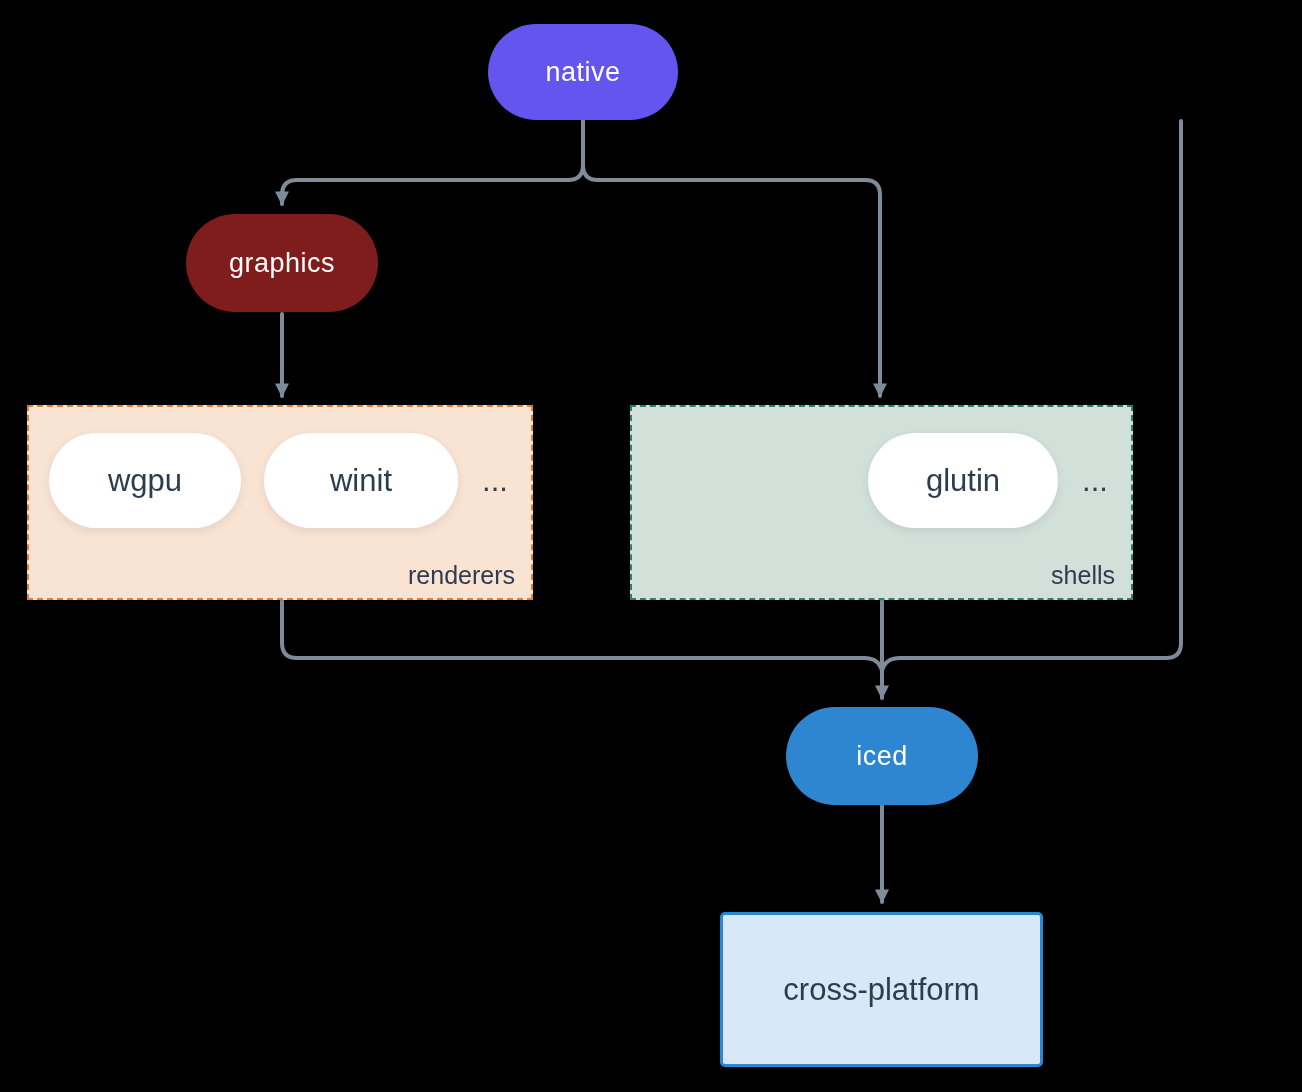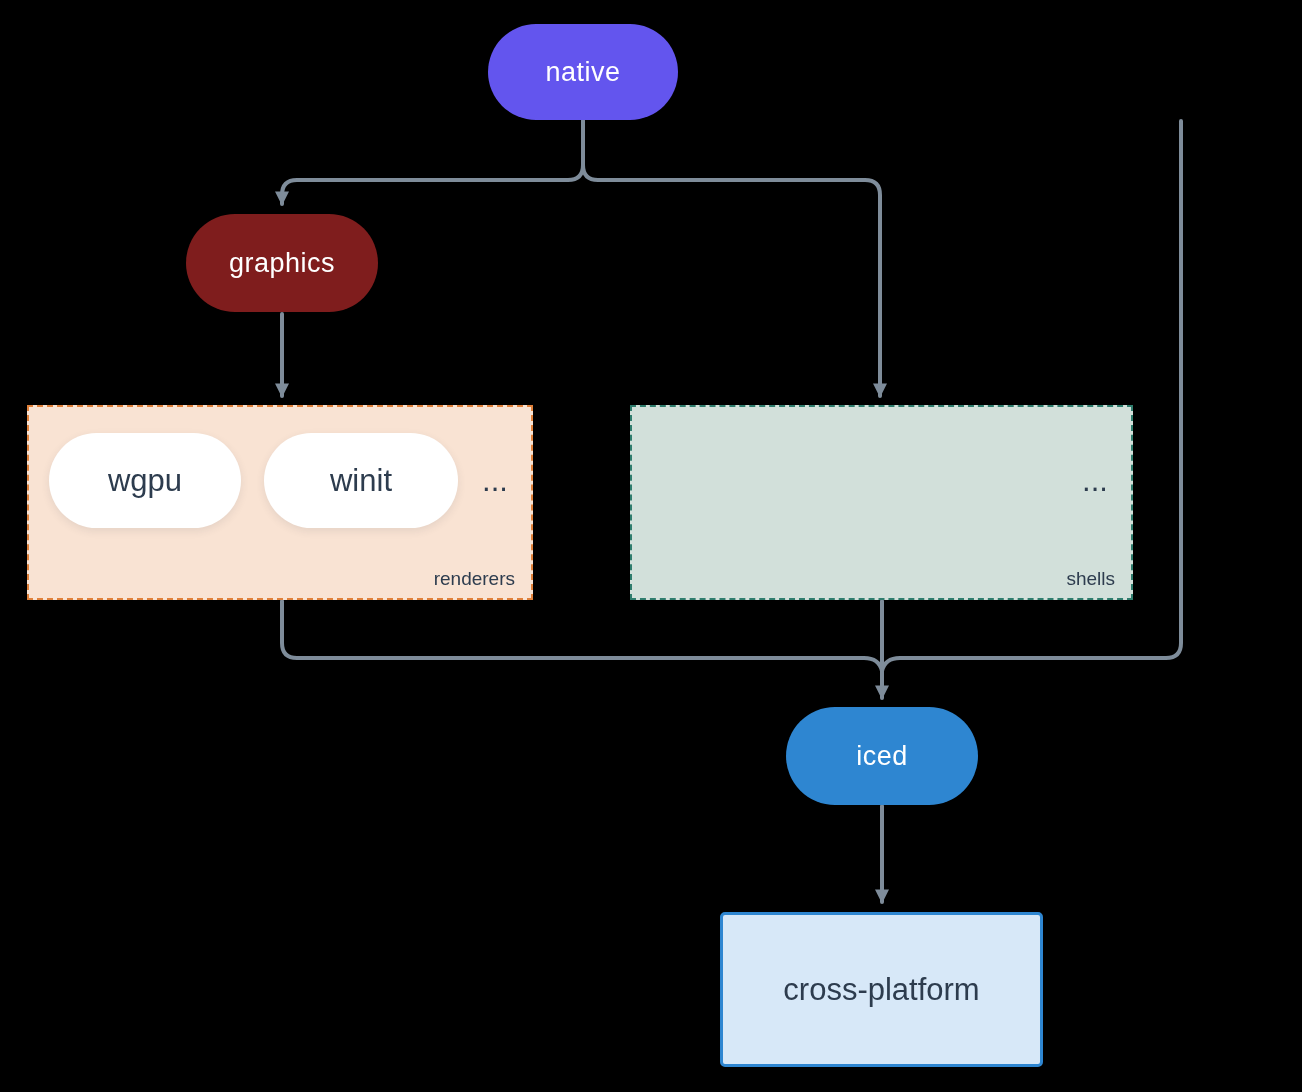--- a/index.html
+++ b/index.html
@@ -77,21 +77,21 @@
     color: #2d3c4e;
     font-size: 31px;
   }
   .group-renderers .dots { left: 444px; }
   .group-shells    .dots { left: 441px; }
   .group-label {
     position: absolute;
     right: 16px;
     bottom: 8px;
     color: #2d3c4e;
-    font-size: 19px;
+    font-size: 25px;
   }
   .app-box {
     position: absolute;
     left: 720px;
     top: 912px;
     width: 323px;
     height: 155px;
     box-sizing: border-box;
     background: #d7e8f8;
     border: 3px solid #2e86d1;
@@ -143,20 +143,23 @@
       <span>wgpu</span>
     </div>
     <div class="white-pill p2">
       <span>winit</span>
     </div>
     <div class="dots">...</div>
     <div class="group-label">renderers</div>
   </div>
 
   <div class="group group-shells">
+    <div class="white-pill p2">
+      <span>glutin</span>
+    </div>
     <div class="dots">...</div>
     <div class="group-label">shells</div>
   </div>
 
   <div class="pill pill-iced">
     <span>iced</span>
   </div>
 
   <div class="app-box">
     <div>cross-platform</div>

